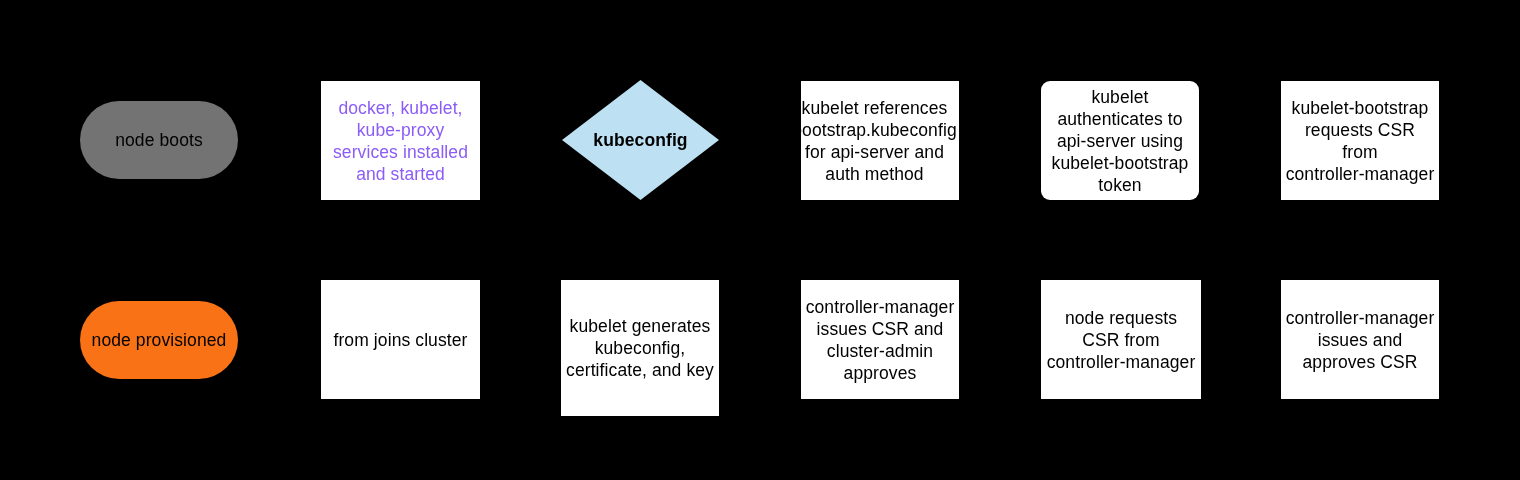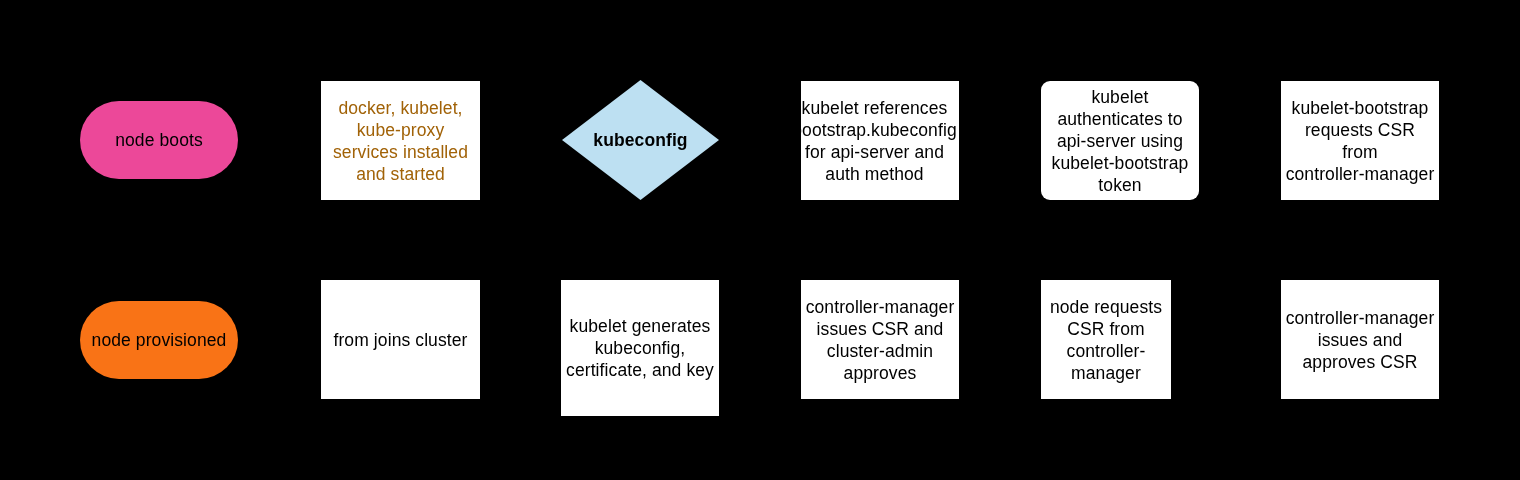--- a/index.html
+++ b/index.html
@@ -74,25 +74,25 @@
   .node.overflow-text .node-label {
     width: 180px;
     margin-left: -11px;
   }
 </style>
 </head>
 <body>
 
 <div id="canvas">
 
-  <div class="node terminator" style="left: 80px; top: 101px; width: 158px; height: 78px; background: #ec4899; border-radius: 39px; color: rgb(0, 0, 0);">
+  <div class="node terminator" style="left: 80px; top: 101px; width: 158px; height: 78px; background: #737373; border-radius: 39px; color: rgb(0, 0, 0);">
     <span class="node-label">node boots</span>
   </div>
 
-  <div class="node process" style="left: 321px; top: 81px; width: 159px; height: 119px; background: rgb(255, 255, 255); color: #a16207;">
+  <div class="node process" style="left: 321px; top: 81px; width: 159px; height: 119px; background: rgb(255, 255, 255); color: #8b5cf6;">
     <span class="node-label">docker, kubelet,
 kube-proxy
 services installed
 and started</span>
   </div>
 
   <div class="node decision" style="left: 562px; top: 80px; width: 157px; height: 120px; color: rgb(0, 0, 0);">
     <svg class="diamond-shape" viewBox="0 0 100 100" preserveAspectRatio="none">
       <polygon points="50,0 100,50 50,100 0,50" fill="#bde0f2"></polygon>
     </svg>
@@ -135,21 +135,21 @@
 certificate, and key</span>
   </div>
 
   <div class="node process" style="left: 801px; top: 280px; width: 158px; height: 119px; background: rgb(255, 255, 255); color: rgb(0, 0, 0);">
     <span class="node-label">controller-manager
 issues CSR and
 cluster-admin
 approves</span>
   </div>
 
-  <div class="node process" style="left: 1041px; top: 280px; width: 130px; height: 119px; background: rgb(255, 255, 255); color: rgb(0, 0, 0);">
+  <div class="node process" style="left: 1041px; top: 280px; width: 160px; height: 119px; background: rgb(255, 255, 255); color: rgb(0, 0, 0);">
     <span class="node-label">node requests
 CSR from
 controller-manager</span>
   </div>
 
   <div class="node process" style="left: 1281px; top: 280px; width: 158px; height: 119px; background: rgb(255, 255, 255); color: rgb(0, 0, 0);">
     <span class="node-label">controller-manager
 issues and
 approves CSR</span>
   </div>

